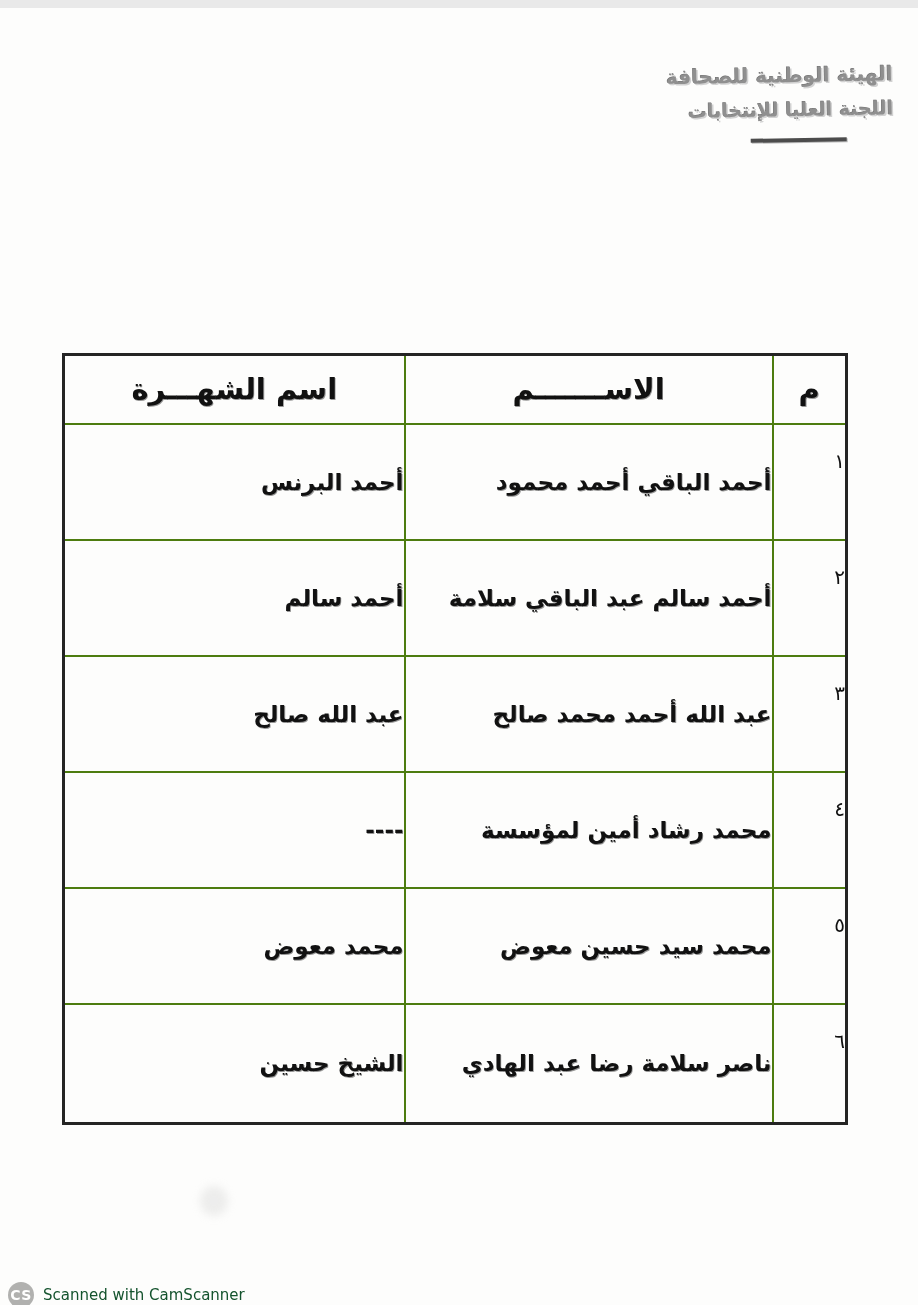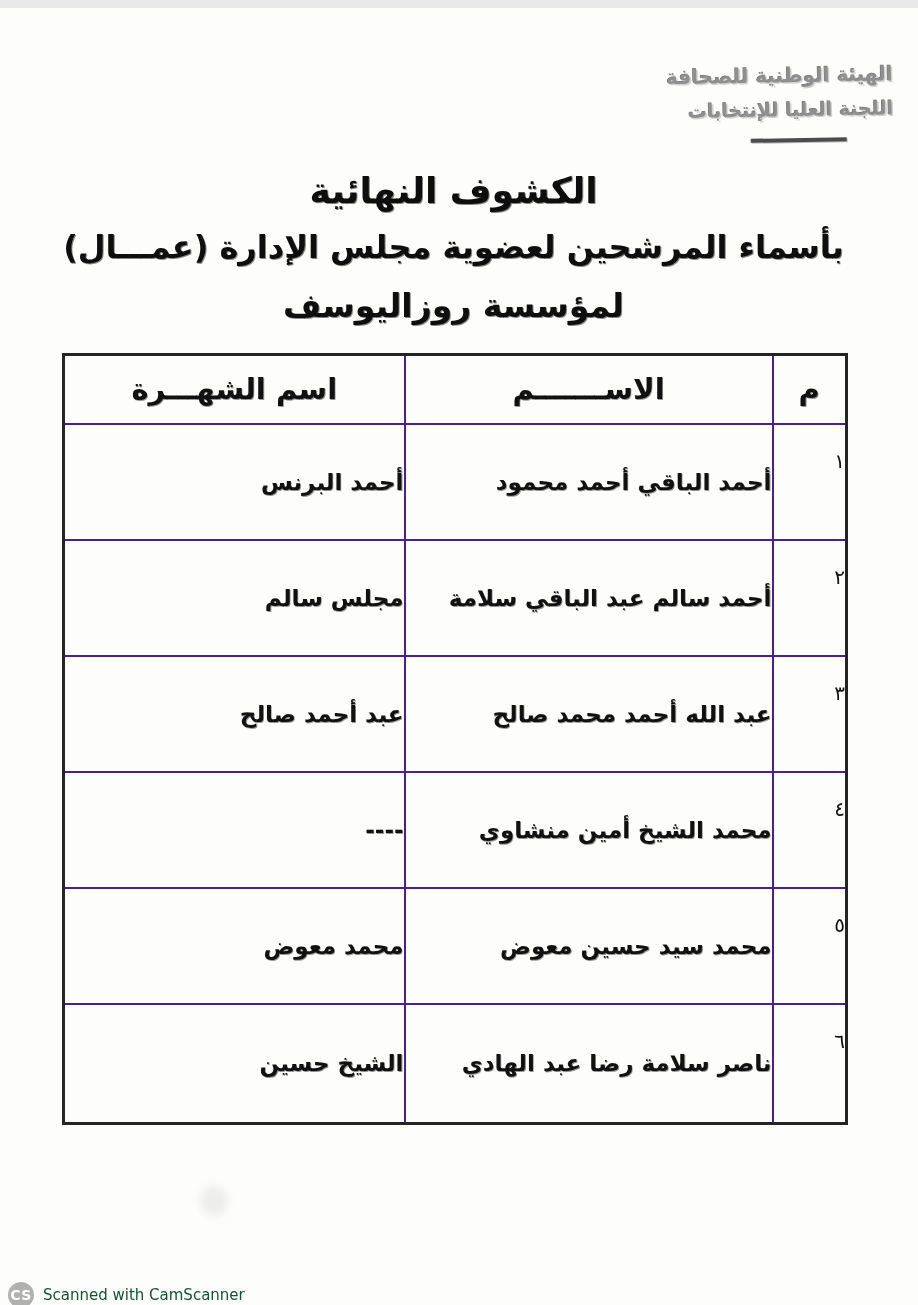--- a/index.html
+++ b/index.html
@@ -58,21 +58,21 @@
     position:absolute; top:345px; left:62px;
     width:783px;
     border-collapse:collapse; table-layout:fixed;
     direction:rtl;
     background:#fdfdfc;
   }
   table.candidates col.c-num  { width:74px; }
   table.candidates col.c-name { width:368px; }
   table.candidates col.c-nick { width:341px; }
   table.candidates th, table.candidates td {
-    border:2px solid #4c1d95;
+    border:2px solid #4d7c0f;
     color:#111;
     overflow:hidden;
   }
   table.candidates { border:3px solid #242424; }
   tr.hdr th { height:69px; font-size:29px; font-weight:bold;
               text-shadow:0.8px 1px 0 rgba(50,50,50,.5); }
   tr.row  { height:116px; }
   tr.row:last-child { height:120px; }
   td.cell-num {
     vertical-align:top; padding-top:24px;
@@ -110,25 +110,20 @@
 <body>
 
 <div class="page">
 
   <div class="stamp">
     <div class="stamp-line stamp-line1">الهيئة الوطنية للصحافة</div>
     <div class="stamp-line stamp-line2">اللجنة العليا للإنتخابات</div>
     <div class="stamp-rule"></div>
   </div>
 
-  <div class="title-block">
-    <div class="title-1">الكشوف النهائية</div>
-    <div class="title-2">بأسماء المرشحين لعضوية مجلس الإدارة (عمـــال)</div>
-    <div class="title-3">لمؤسسة روزاليوسف</div>
-  </div>
 
   <table class="candidates" dir="rtl">
     <colgroup>
       <col class="c-num">
         <col class="c-name">
         <col class="c-nick">
     </colgroup>
     <tbody>
       <tr class="hdr">
         <th>م</th>
@@ -136,30 +131,30 @@
         <th>اسم الشهـــرة</th>
       </tr>
       <tr class="row">
         <td class="cell-num">١</td>
         <td class="cell-name">أحمد الباقي أحمد محمود</td>
         <td class="cell-nick">أحمد البرنس</td>
       </tr>
       <tr class="row">
         <td class="cell-num">٢</td>
         <td class="cell-name">أحمد سالم عبد الباقي سلامة</td>
-        <td class="cell-nick">مجلس سالم</td>
+        <td class="cell-nick">أحمد سالم</td>
       </tr>
       <tr class="row">
         <td class="cell-num">٣</td>
         <td class="cell-name">عبد الله أحمد محمد صالح</td>
-        <td class="cell-nick">عبد أحمد صالح</td>
+        <td class="cell-nick">عبد الله صالح</td>
       </tr>
       <tr class="row">
         <td class="cell-num">٤</td>
-        <td class="cell-name">محمد الشيخ أمين منشاوي</td>
+        <td class="cell-name">محمد رشاد أمين لمؤسسة</td>
         <td class="cell-nick">----</td>
       </tr>
       <tr class="row">
         <td class="cell-num">٥</td>
         <td class="cell-name">محمد سيد حسين معوض</td>
         <td class="cell-nick">محمد معوض</td>
       </tr>
       <tr class="row">
         <td class="cell-num">٦</td>
         <td class="cell-name">ناصر سلامة رضا عبد الهادي</td>

